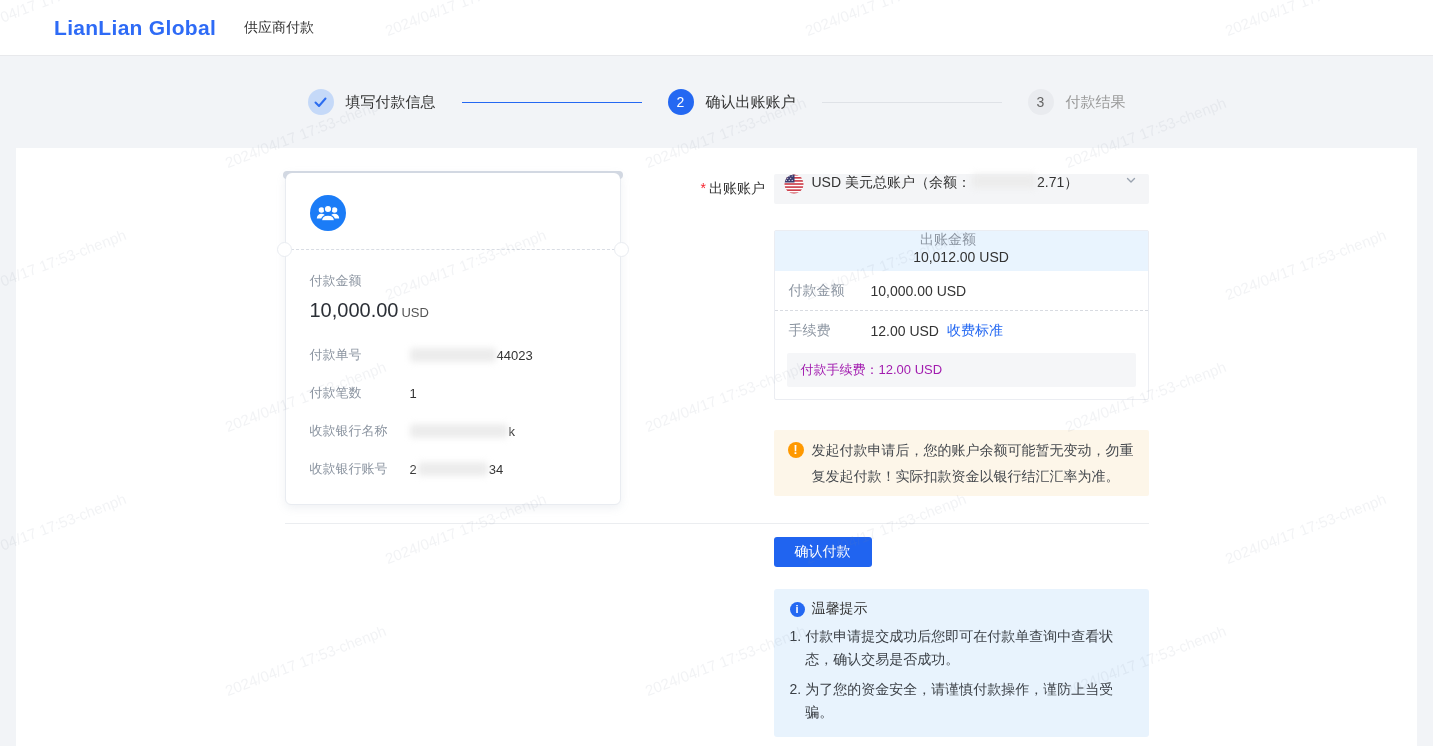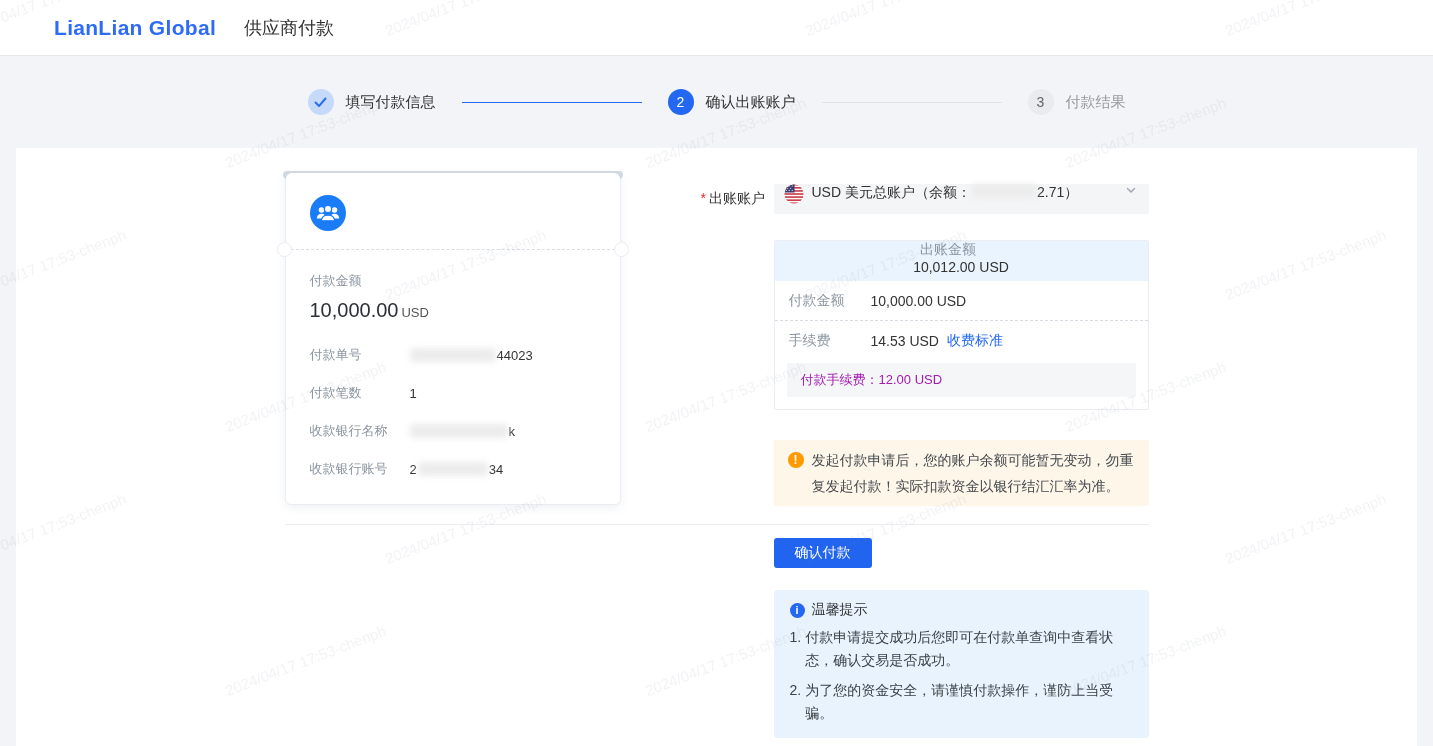--- a/index.html
+++ b/index.html
@@ -4,21 +4,21 @@
 <style>
   * { margin:0; padding:0; box-sizing:border-box; }
   html,body { width:1433px; height:746px; overflow:hidden;
     font-family:"Liberation Sans","DejaVu Sans",sans-serif; background:#f2f4f7; color:#333; }
   .page { position:relative; width:1433px; height:746px; }
 
   
   .app-header { height:56px; background:#fff; border-bottom:1px solid #e8e9ec;
     display:flex; align-items:center; padding:0 20px; }
   .logo { font-size:21px; font-weight:600; color:#2e6bf6; letter-spacing:.3px;margin-left:34px; }
-  .page-title { font-size:18px; color:#333; margin-left:28px; }
+  .page-title { font-size:14px; color:#333; margin-left:28px; }
 
   
   .step-band { height:92px; background:#f2f4f7; display:flex; align-items:center; justify-content:center; }
   .step { display:flex; align-items:center; }
   .step .circle { width:26px; height:26px; border-radius:50%; display:flex; align-items:center;
     justify-content:center; font-size:14px; flex:none; }
   .circle.done { background:#c5d9f8; }
   .circle.active { background:#2468f2; color:#fff; }
   .circle.pending { background:#e9ebef; color:#666; }
   .step .label { font-size:15px; color:#333; margin-left:12px; white-space:nowrap; }
@@ -56,21 +56,21 @@
   
   .blur { display:inline-block; background:#ececec; border-radius:3px; filter:blur(3px); }
   .blur-name { width:132px; height:17px; margin-right:2px; }
   .blur-order { width:86px; height:14px; margin-right:1px; }
   .blur-bank { width:98px; height:14px; margin-right:1px; }
   .blur-acct { width:70px; height:14px; margin:0 1px; }
   .blur-bal { width:64px; height:14px; margin:0 1px; }
 
   
   .right-col { width:448px; }
-  .form-row { display:flex; margin-top:12px; }
+  .form-row { display:flex; margin-top:2px; }
   .field-label { width:73px; flex:none; font-size:14px; color:#333; padding-top:6px; white-space:nowrap; }
   .req { color:#f5222d; margin-right:3px; }
   .field-stack { flex:1; }
 
   .select { height:30px; background:#f4f5f7; border-radius:2px; display:flex; align-items:flex-start;
     padding:0 12px 0 10px; font-size:14px; color:#333; cursor:pointer; }
   .select .flag { width:20px; height:20px; flex:none; margin-right:8px; }
   .select .chev { margin-left:auto; display:flex; }
 
   .sum-table { margin-top:26px; border:1px solid #ebedf2; border-radius:2px; padding-bottom:12px; background:#fff; }
@@ -249,21 +249,21 @@
               <div class="trow hl">
                 <span class="tlabel">出账金额</span>
                 <span class="tvalue">10,012.00 USD</span>
               </div>
               <div class="trow dashed">
                 <span class="tlabel">付款金额</span>
                 <span class="tvalue">10,000.00 USD</span>
               </div>
               <div class="trow">
                 <span class="tlabel">手续费</span>
-                <span class="tvalue">14.53 USD</span>
+                <span class="tvalue">12.00 USD</span>
                 <a class="fee-link">收费标准</a>
               </div>
               <div class="subnote">付款手续费：12.00 USD</div>
             </div>
 
             <div class="warning">
               <span class="warn-icon">!</span>
               <span>发起付款申请后，您的账户余额可能暂无变动，勿重复发起付款！实际扣款资金以银行结汇汇率为准。</span>
             </div>
 

